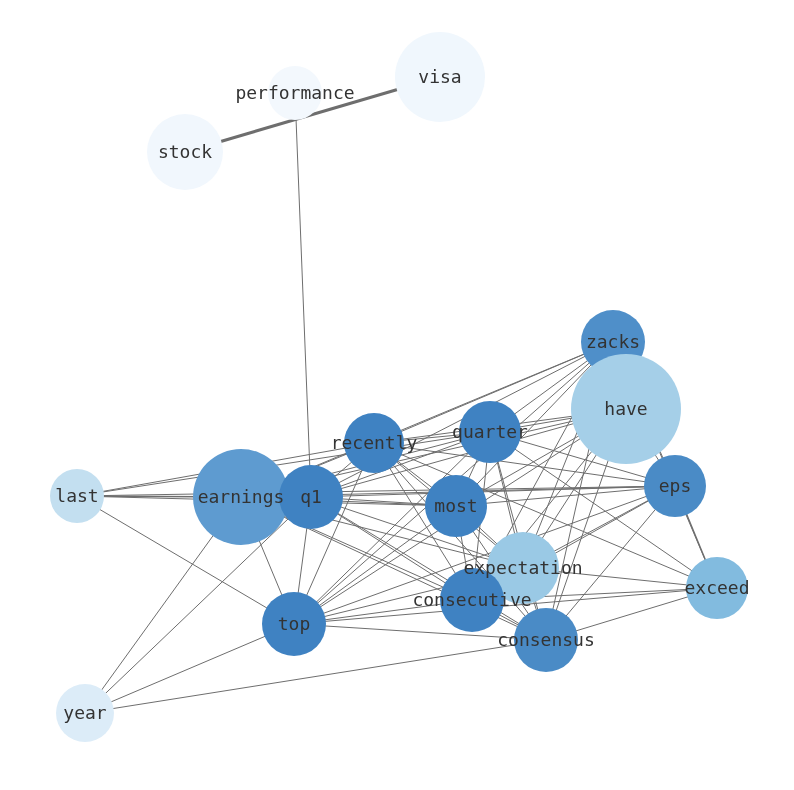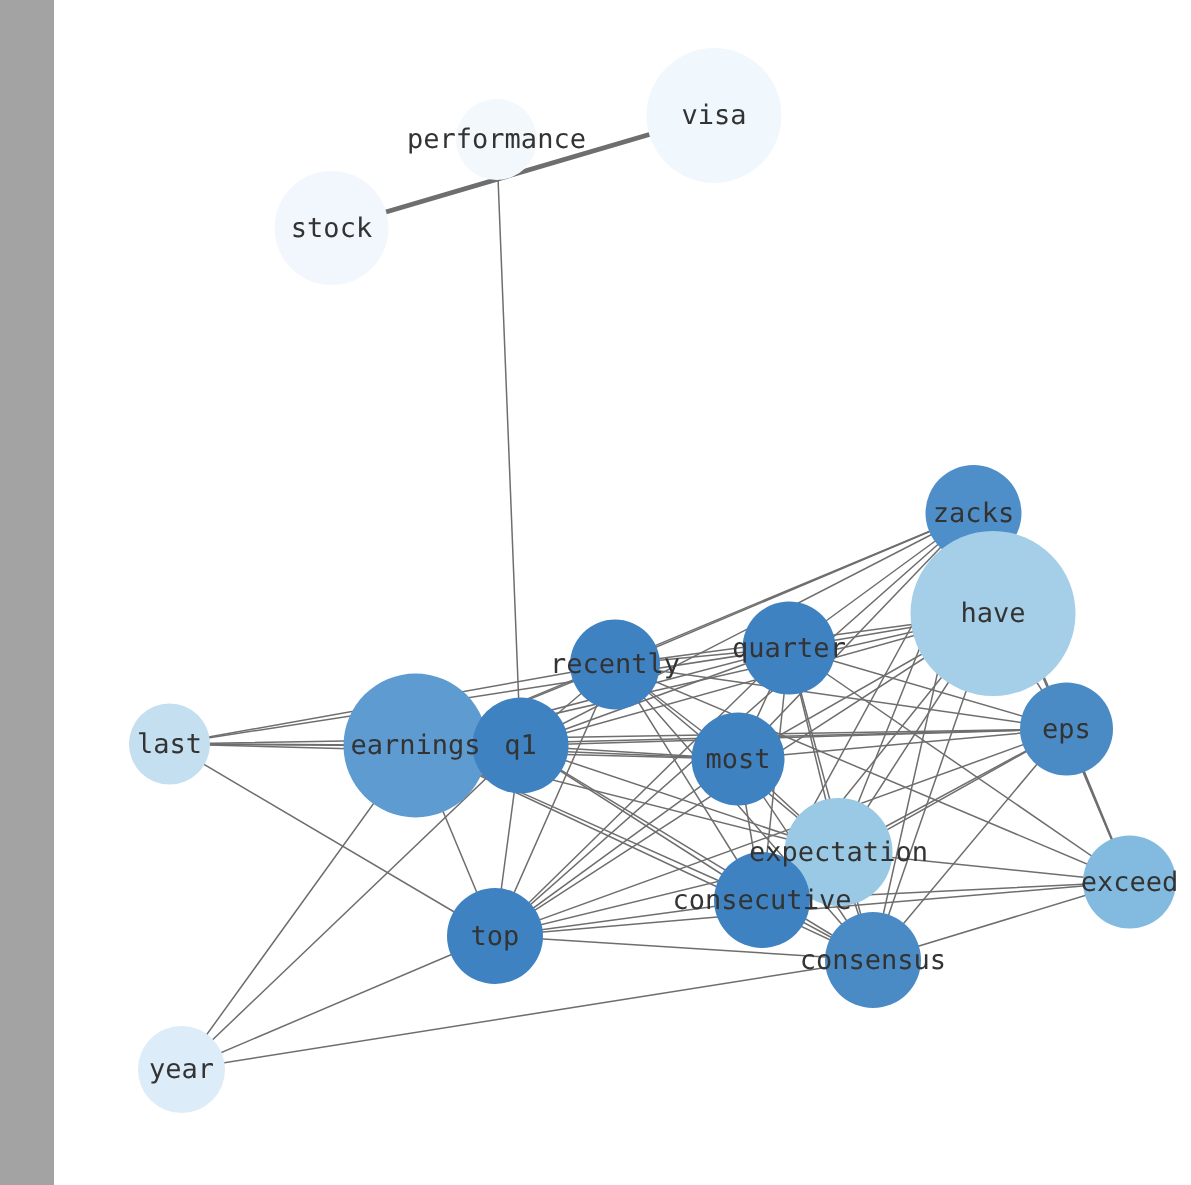--- a/index.html
+++ b/index.html
@@ -10,22 +10,21 @@
   body {
     width: 794px;
     height: 790px;
     font-family: "DejaVu Sans Mono", "Liberation Mono", monospace;
     overflow: hidden;
   }
   #graph-root {
     position: relative;
     width: 662px;
     height: 790px;
-    background: #a3a3a3;
-    padding-left: 36px;
+    background: #14b8a6;
   }
   svg#network-svg {
     display: block;
     width: 794px;
     height: 790px;
   }
   .edge-line {
     stroke: #6e6e6e;
     fill: none;
     stroke-linecap: round;

